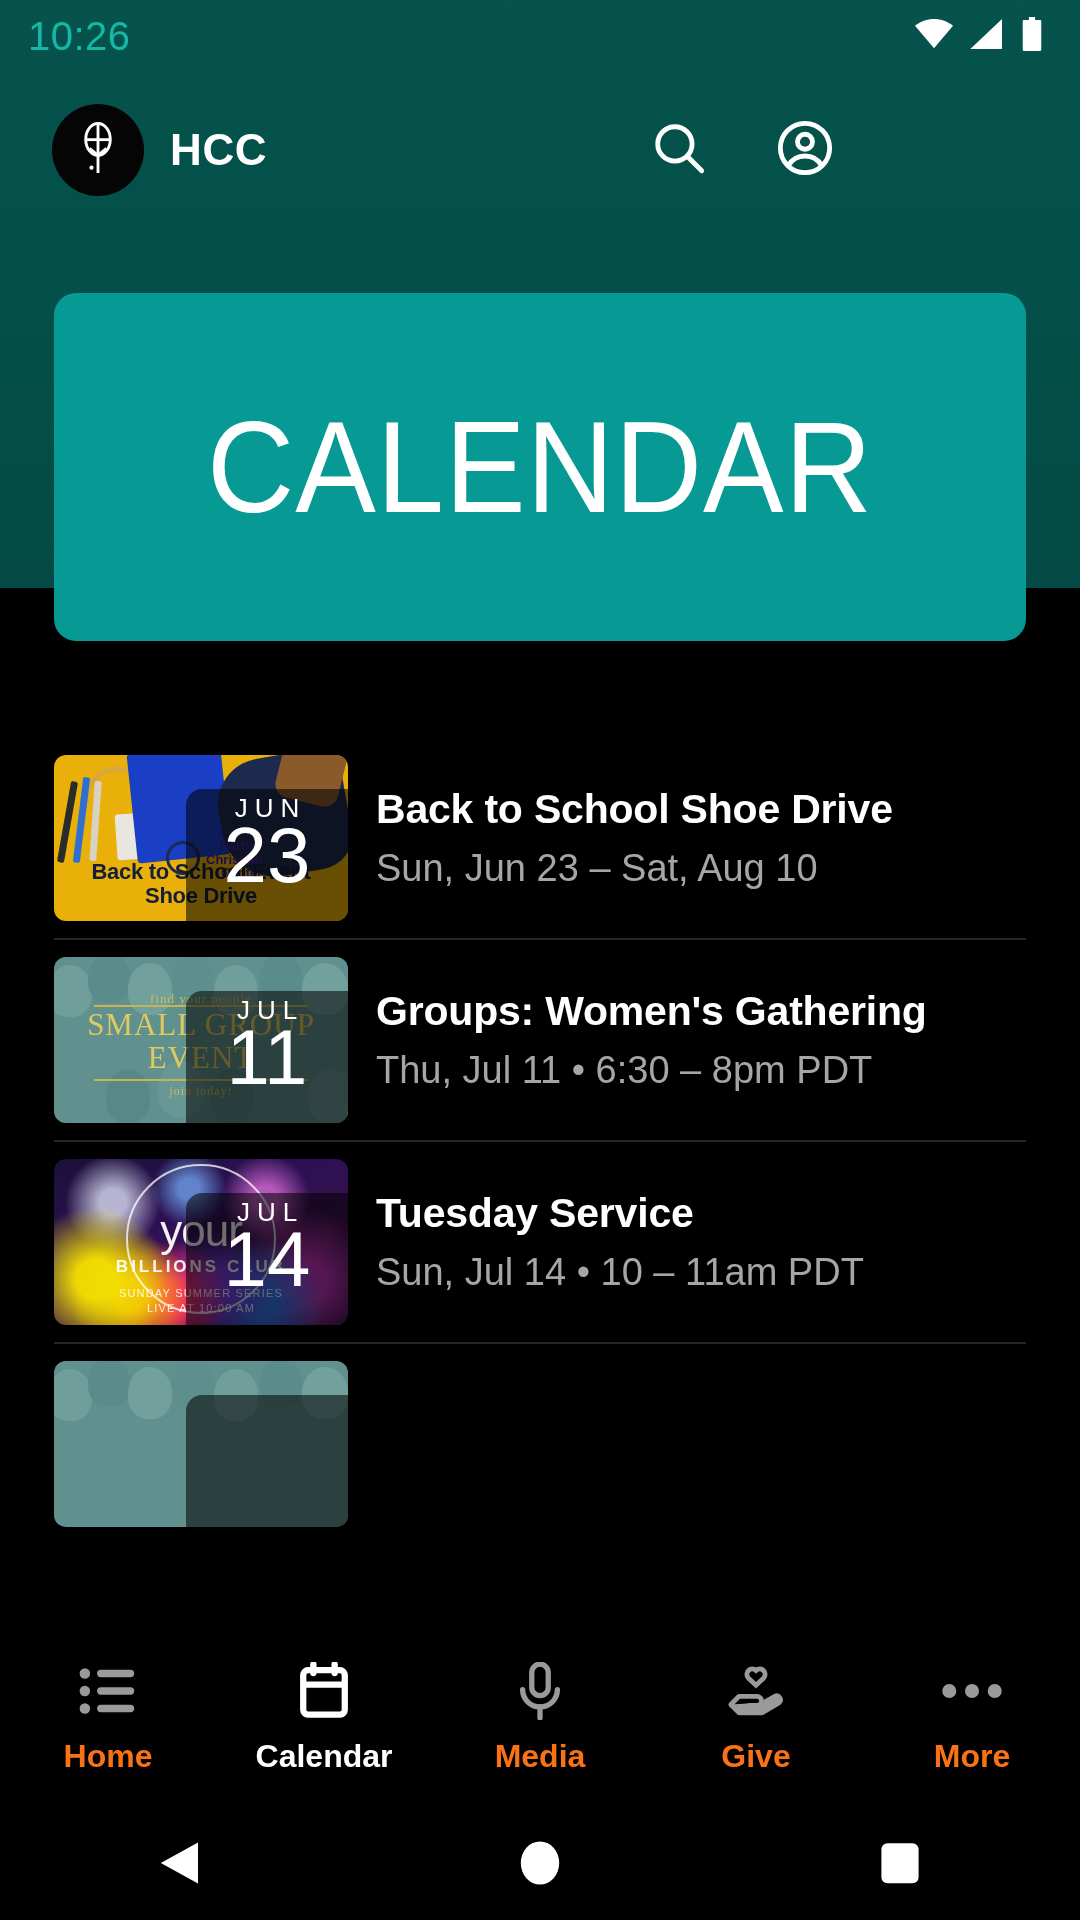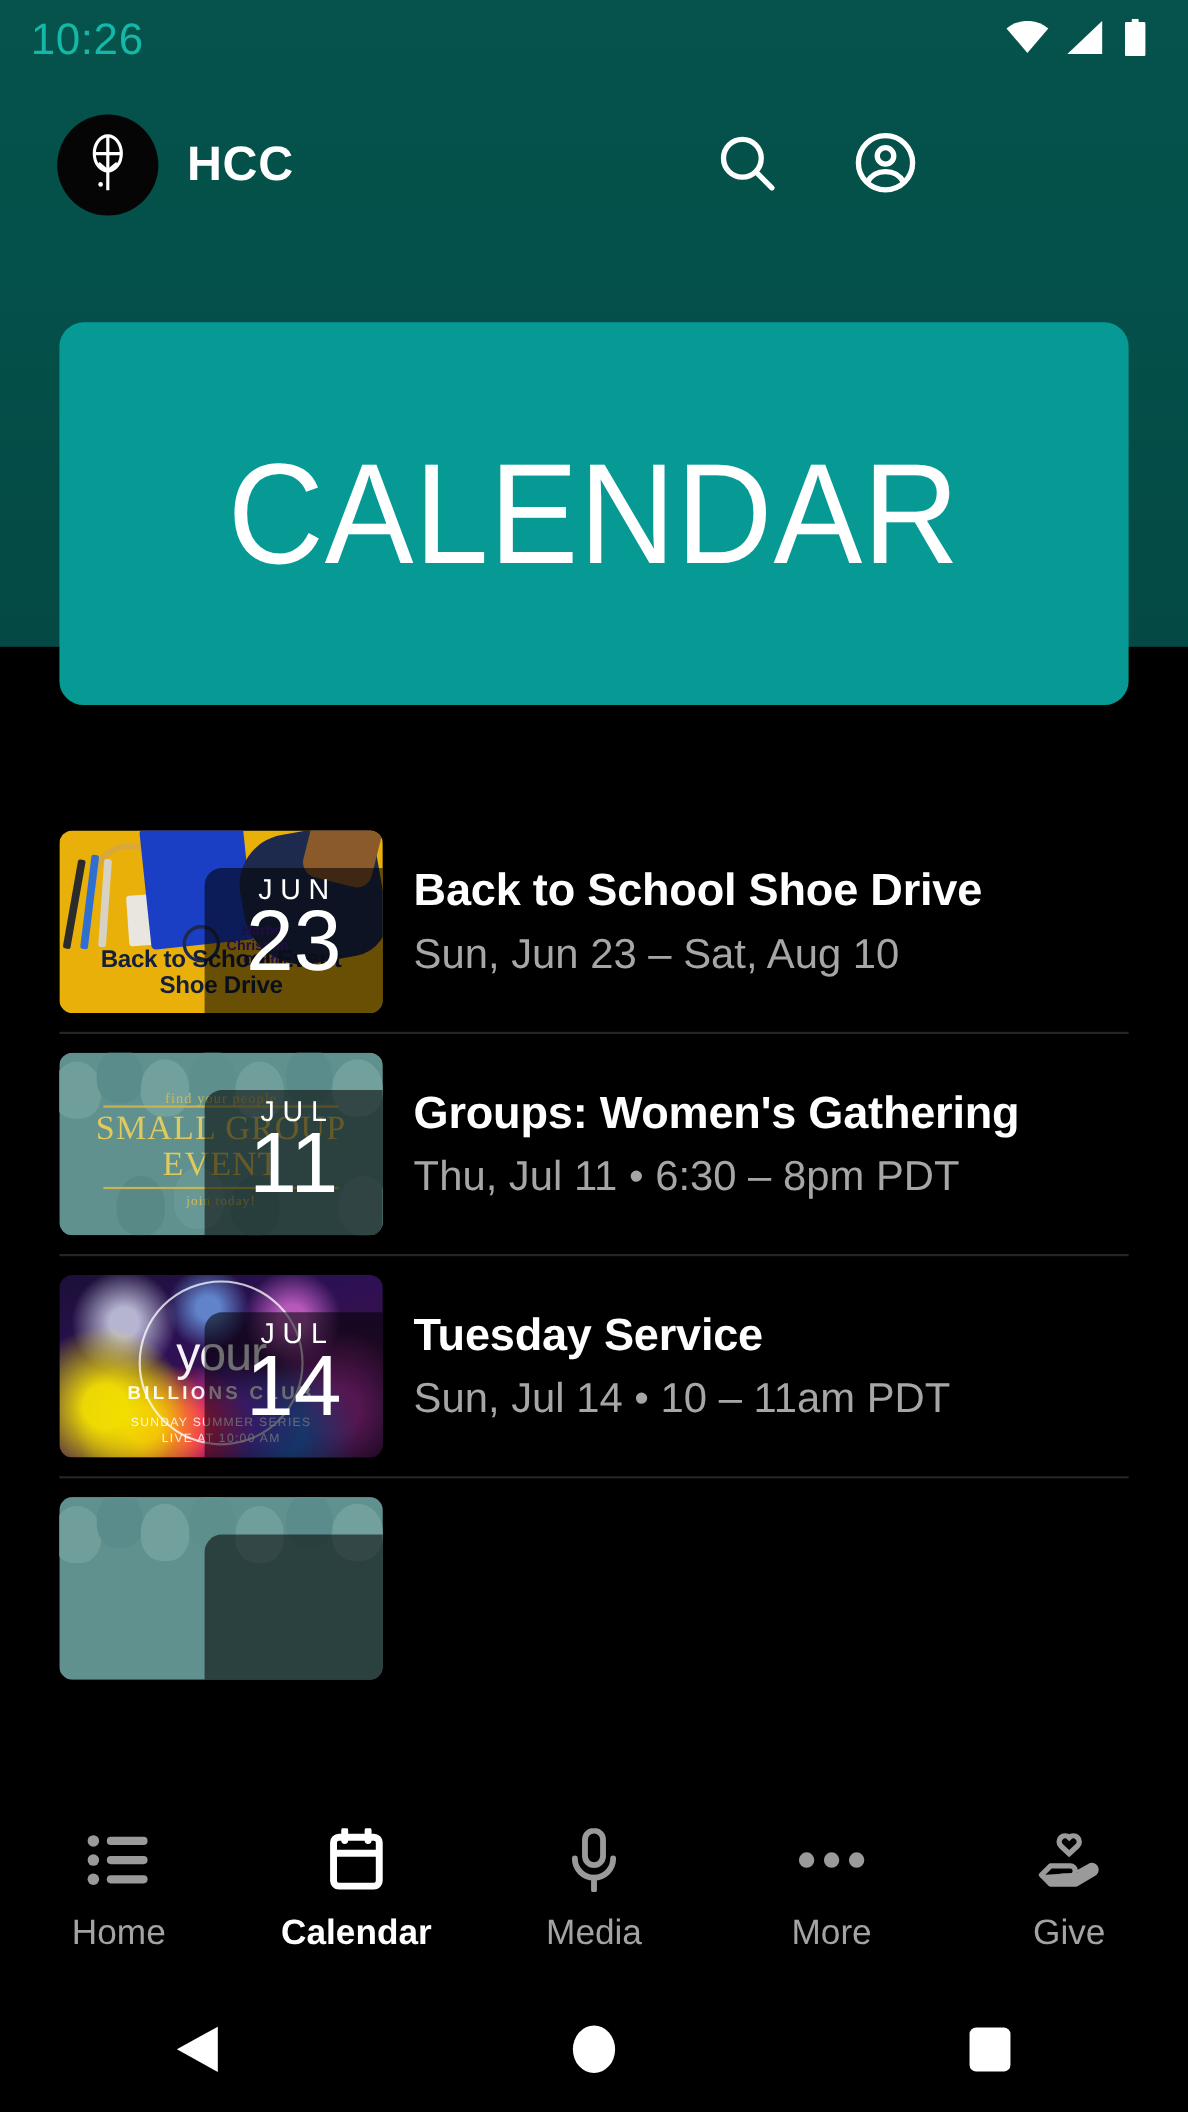--- a/index.html
+++ b/index.html
@@ -207,21 +207,21 @@
   
   .bottom-nav {
     position:absolute; left:0; bottom:110px; width:1080px; height:188px;
     background:#000000; display:flex; align-items:center;
   }
   .nav-item {
     flex:1; display:flex; flex-direction:column; align-items:center;
     justify-content:center; gap:18px; cursor:pointer;
   }
   .nav-icon { height:62px; display:flex; align-items:center; justify-content:center; }
-  .nav-label { font-size:32px; color:#a3a3a3; font-weight:400; line-height:1; }
+  .nav-label { font-size:32px; color:#f97316; font-weight:700; line-height:1; }
   .nav-item.active .nav-label { color:#ffffff; font-weight:700; }
 
   
   .sysnav {
     position:absolute; left:0; bottom:0; width:1080px; height:110px;
     background:#000; display:flex; align-items:center; justify-content:space-around;
   }
   .sysnav-btn { width:120px; height:110px; display:flex; align-items:center; justify-content:center; cursor:pointer; }
 </style>
 </head>
@@ -433,39 +433,39 @@
           <rect x="5.6" y="0.9" width="6.8" height="13" rx="3.4" fill="none" stroke="#9a9a9a" stroke-width="2.2"></rect>
           <path d="M1.8 11.4c0 4 3.2 7.2 7.2 7.2s7.2-3.2 7.2-7.2" fill="none" stroke="#9a9a9a" stroke-width="2.2" stroke-linecap="round"></path>
           <line x1="9" y1="18.6" x2="9" y2="23.2" stroke="#9a9a9a" stroke-width="2.2" stroke-linecap="round"></line>
         </svg>
       </div>
       <div class="nav-label">Media</div>
     </div>
 
     <div class="nav-item">
       <div class="nav-icon">
+        <svg width="58" height="58" viewBox="0 0 24 24">
+          <path d="M12 9.6 8.9 6.7a2.2 2.2 0 0 1 0-3.2 2.2 2.2 0 0 1 3.1 0 2.2 2.2 0 0 1 3.1 0 2.2 2.2 0 0 1 0 3.2L12 9.6z" fill="none" stroke="#9a9a9a" stroke-width="2"></path>
+          <path d="M1.6 17.6 5 14.2h7.4a1.9 1.9 0 0 1 0 3.8H9.2" fill="none" stroke="#9a9a9a" stroke-width="2" stroke-linejoin="round" stroke-linecap="round"></path>
+          <path d="M1.6 17.6 5 21h9.6l7-4.2a1.6 1.6 0 0 0-1.8-2.6l-4.6 2.6" fill="#9a9a9a" stroke="#9a9a9a" stroke-width="2" stroke-linejoin="round"></path>
+        </svg>
+      </div>
+      <div class="nav-label">Give</div>
+    </div>
+
+    <div class="nav-item">
+      <div class="nav-icon">
         <svg width="62" height="24" viewBox="0 0 30 10">
           <circle cx="4" cy="5" r="3.4" fill="#9a9a9a"></circle>
           <circle cx="15" cy="5" r="3.4" fill="#9a9a9a"></circle>
           <circle cx="26" cy="5" r="3.4" fill="#9a9a9a"></circle>
         </svg>
       </div>
       <div class="nav-label">More</div>
     </div>
-
-    <div class="nav-item">
-      <div class="nav-icon">
-        <svg width="58" height="58" viewBox="0 0 24 24">
-          <path d="M12 9.6 8.9 6.7a2.2 2.2 0 0 1 0-3.2 2.2 2.2 0 0 1 3.1 0 2.2 2.2 0 0 1 3.1 0 2.2 2.2 0 0 1 0 3.2L12 9.6z" fill="none" stroke="#9a9a9a" stroke-width="2"></path>
-          <path d="M1.6 17.6 5 14.2h7.4a1.9 1.9 0 0 1 0 3.8H9.2" fill="none" stroke="#9a9a9a" stroke-width="2" stroke-linejoin="round" stroke-linecap="round"></path>
-          <path d="M1.6 17.6 5 21h9.6l7-4.2a1.6 1.6 0 0 0-1.8-2.6l-4.6 2.6" fill="#9a9a9a" stroke="#9a9a9a" stroke-width="2" stroke-linejoin="round"></path>
-        </svg>
-      </div>
-      <div class="nav-label">Give</div>
-    </div>
   </div>
 
   <div class="sysnav">
     <div class="sysnav-btn">
       <span>
         <svg width="44" height="46" viewBox="0 0 22 23">
             <path fill="#fff" d="M20 1.2v20.6L1.4 11.5 20 1.2z"></path>
           </svg>
       </span>
     </div>

